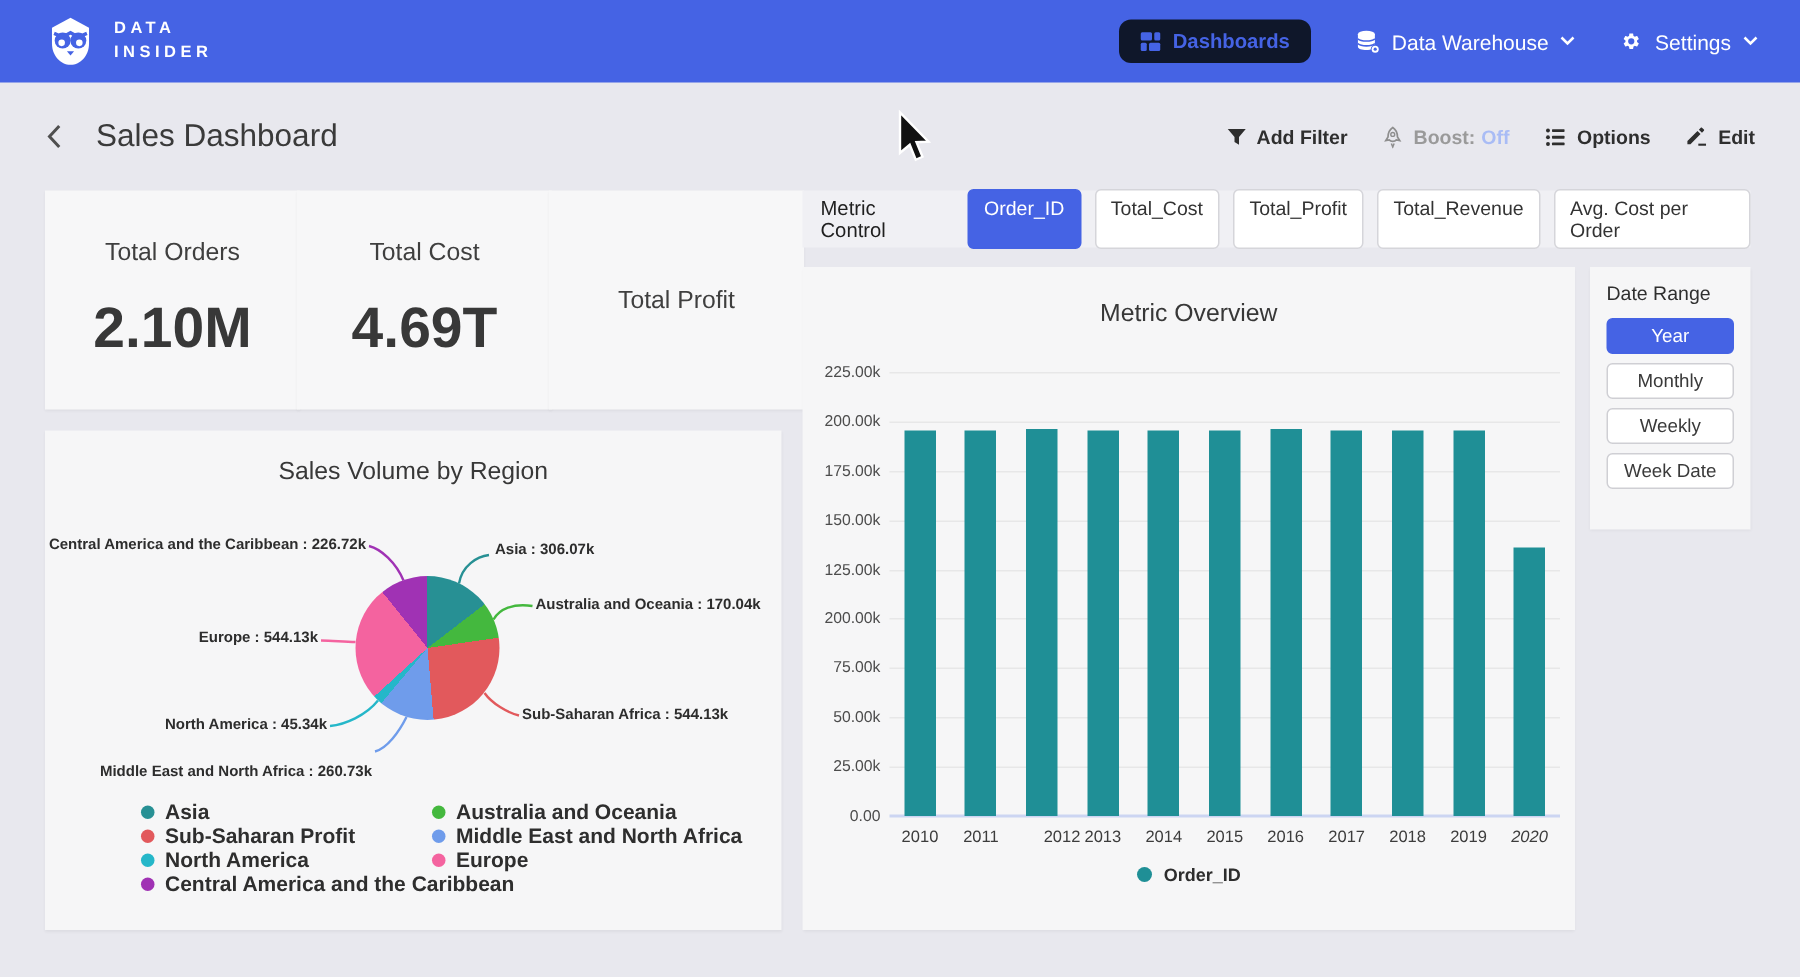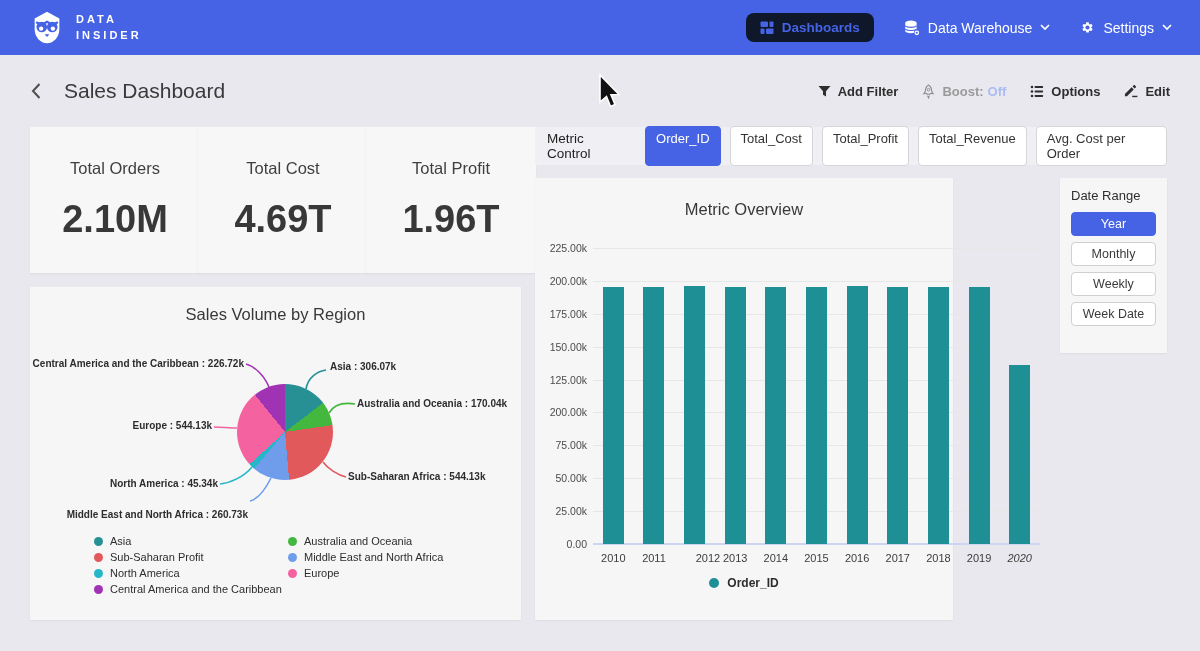--- a/index.html
+++ b/index.html
@@ -39,21 +39,21 @@
   .metric-strip .strip-label { font-size:13.5px; color:#1f1f1f; margin-right:6px; }
   .chip { font-size:13px; color:#333; background:#fff; border:1px solid #d5d5da; border-radius:4px;
           padding:4px 10px; cursor:pointer; }
   .chip.sel { background:#4563e4; border-color:#4563e4; color:#fff; }
 
   
   .panel { position:absolute; background:#f6f6f7; box-shadow:0 1px 2px rgba(0,0,0,0.05); }
   .panel-title { position:absolute; width:100%; text-align:center; font-size:16.5px; font-weight:500; color:#383838; }
 
   
-  #bar-panel { left:535px; top:178px; width:418px; height:442px; }
+  #bar-panel { left:535px; top:178px; width:515px; height:442px; }
   #bar-plot  { position:absolute; left:58px; top:70px; width:447px; height:296px; }
   .gridline  { position:absolute; left:0; width:100%; height:1px; background:#e7e7e8; }
   .baseline  { position:absolute; left:0; width:100%; height:2px; background:#ccd5f2; }
   .bar       { position:absolute; width:21px; }
   .ytick     { position:absolute; left:4px; width:48px; text-align:right; font-size:10.5px; color:#4c4c4c; }
   .xtick     { position:absolute; top:304px; width:44px; text-align:center; font-size:11px; color:#3c3c3c; }
   .chart-legend { position:absolute; left:0; top:398px; width:100%; display:flex; align-items:center;
                   justify-content:center; gap:8px; font-size:12px; font-weight:bold; color:#2d2d2d; }
   .dot { width:10px; height:10px; border-radius:50%; display:inline-block; }
 
@@ -65,21 +65,21 @@
   .co-0 { left:300px; top:74px; }
   .co-1 { left:327px; top:111px; }
   .co-2 { left:318px; top:184px; }
   .co-3 { right:273px; top:222px; }
   .co-4 { right:303px; top:191px; }
   .co-5 { right:309px; top:133px; }
   .co-6 { right:277px; top:71px; }
   .pie-legend-col { position:absolute; top:246px; }
   #pielegcol0 { left:64px; }
   #pielegcol1 { left:258px; }
-  .leg-row { display:flex; align-items:center; gap:7px; height:16px; font-size:11px; font-weight:normal; color:#2e2e2e; }
+  .leg-row { display:flex; align-items:center; gap:7px; height:16px; font-size:14px; font-weight:bold; color:#2e2e2e; }
   .leg-dot { width:9px; height:9px; border-radius:50%; }
 
   
   #date-panel { left:1060px; top:178px; width:107px; height:175px; padding:10px 11px; }
   .date-label { font-size:13px; color:#2f2f2f; margin-bottom:9px; }
   .date-btn { width:85px; height:24px; margin-bottom:6px; display:flex; align-items:center; justify-content:center;
               font-size:12.5px; color:#3a3a3a; background:#fff; border:1px solid #cfcfd4; border-radius:4px; cursor:pointer; }
   .date-btn.sel { background:#4563e4; border-color:#4563e4; color:#fff; }
 
   
@@ -187,21 +187,20 @@
 <div class="kpi-card" style="left:30px">
   <div class="kpi-label">Total Orders</div>
   <div class="kpi-value">2.10M</div>
 </div>
 <div class="kpi-card" style="left:198px">
   <div class="kpi-label">Total Cost</div>
   <div class="kpi-value">4.69T</div>
 </div>
 <div class="kpi-card" style="left:366px">
   <div class="kpi-label">Total Profit</div>
-  <div class="kpi-value">1.96T</div>
 </div>
 
 <div class="metric-strip">
   <span class="strip-label">Metric Control</span>
   <span id="metric-buttons" style="display:flex; gap:9px">
       <div class="chip sel">Order_ID</div>
       <div class="chip">Total_Cost</div>
       <div class="chip">Total_Profit</div>
       <div class="chip">Total_Revenue</div>
       <div class="chip">Avg. Cost per Order</div>

